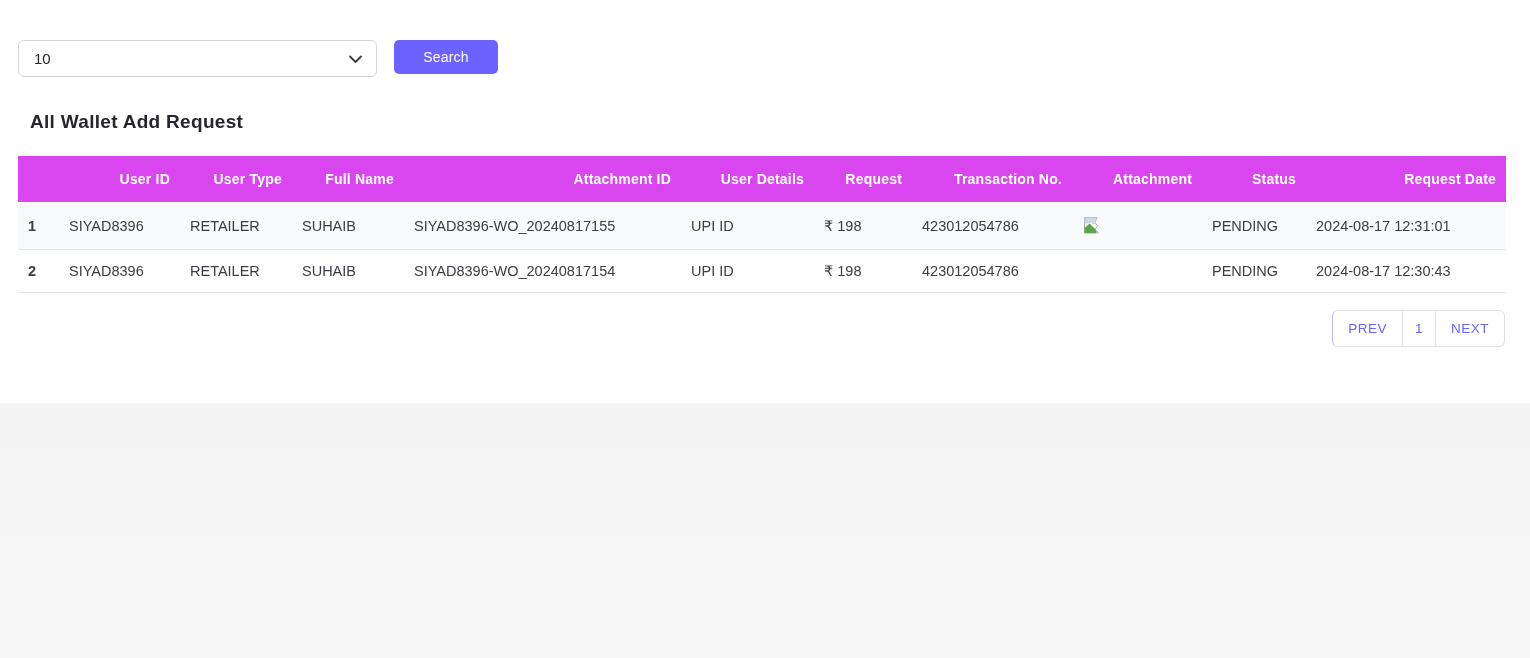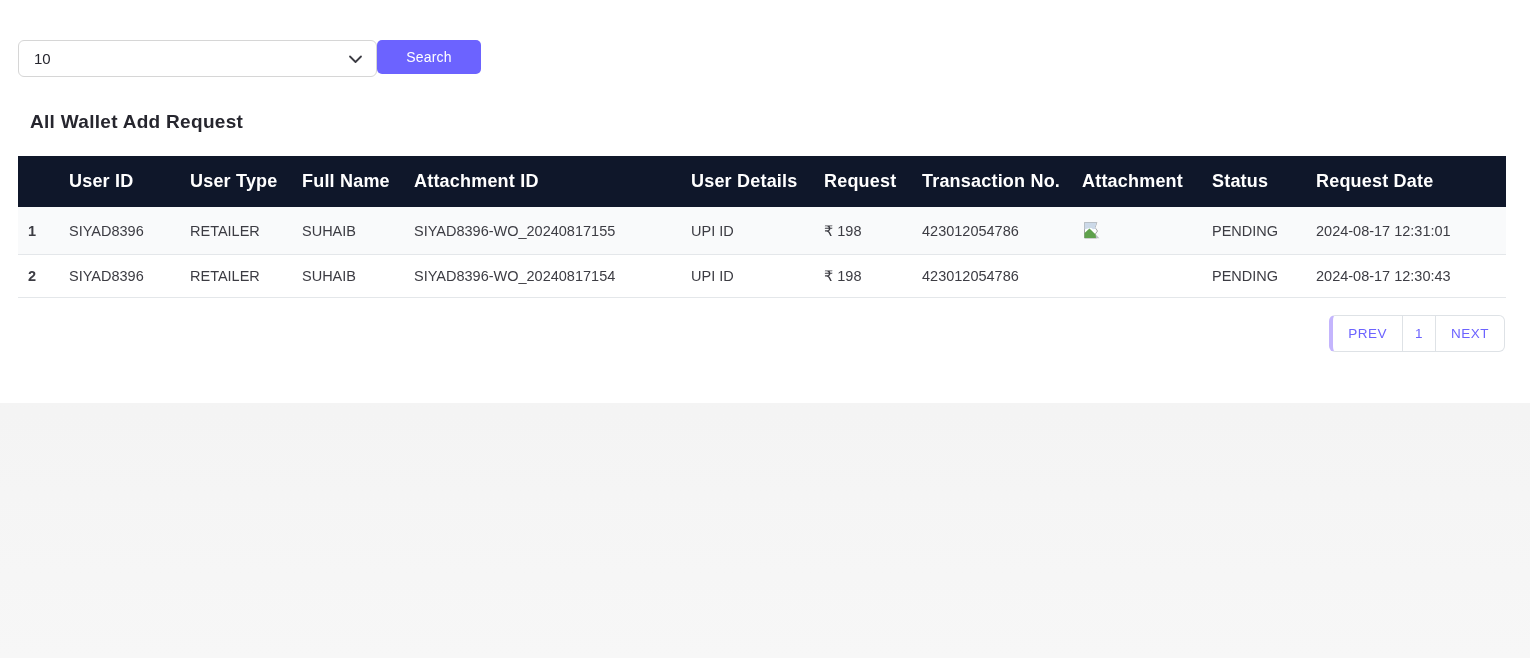--- a/index.html
+++ b/index.html
@@ -38,20 +38,21 @@
     outline: none;
   }
   .select-chevron {
     position: absolute;
     right: 14px;
     top: 12px;
     pointer-events: none;
     display: block;
   }
   .btn-search {
+    margin-left: 17px;
     width: 104px;
     height: 34px;
     background: #6c63ff;
     color: #ffffff;
     border: none;
     border-radius: 5px;
     font-size: 14px;
     font-weight: 500;
     font-family: inherit;
     cursor: pointer;
@@ -66,24 +67,24 @@
     letter-spacing: 0.3px;
   }
   
   table.requests {
     width: 100%;
     border-collapse: collapse;
     table-layout: fixed;
     margin-top: 23px;
   }
   table.requests thead th {
-    background: #0f172a;
+    background: #d946ef;
     color: #ffffff;
-    text-align: left;
-    font-size: 18px;
+    text-align: right;
+    font-size: 14px;
     font-weight: 700;
     padding: 15px 10px;
     letter-spacing: 0.2px;
     overflow: hidden;
     white-space: nowrap;
   }
   table.requests tbody td {
     font-size: 14.5px;
     color: #3c3c43;
     padding: 13px 10px;
@@ -102,21 +103,21 @@
     border: 1px solid #dee2e6;
     border-left: none;
     background: #ffffff;
     color: #6c63ff;
     font-size: 13.5px;
     letter-spacing: 0.5px;
     padding: 10px 15px;
     cursor: pointer;
     user-select: none;
   }
-  .page-item:first-child { border-left: 4px solid #c4b5fd; border-radius: 6px 0 0 6px; }
+  .page-item:first-child { border-left: 1px solid #c4b5fd; border-radius: 6px 0 0 6px; }
   .page-item:last-child { border-radius: 0 6px 6px 0; }
   .page-item.num { padding: 10px 12px; }
 </style>
 </head>
 <body>
 
 <div class="viewport">
   <div class="panel">
 
     <div class="toolbar">

